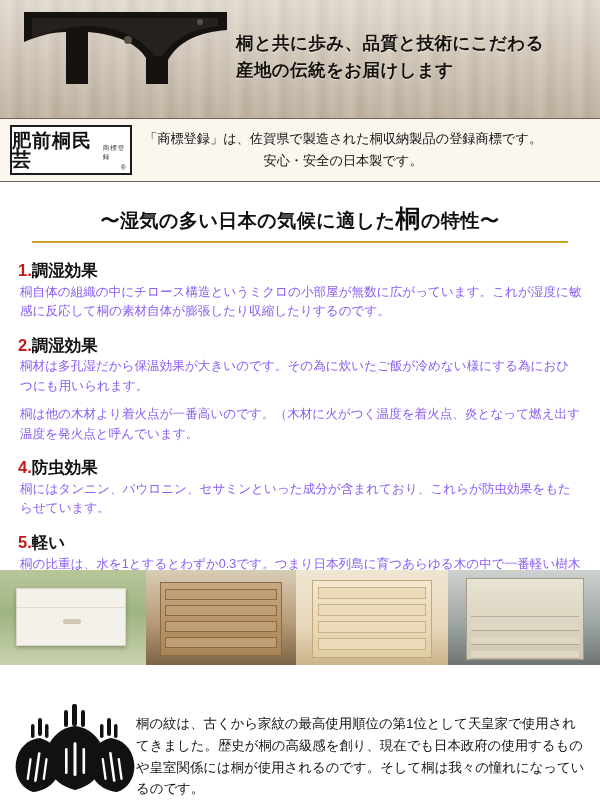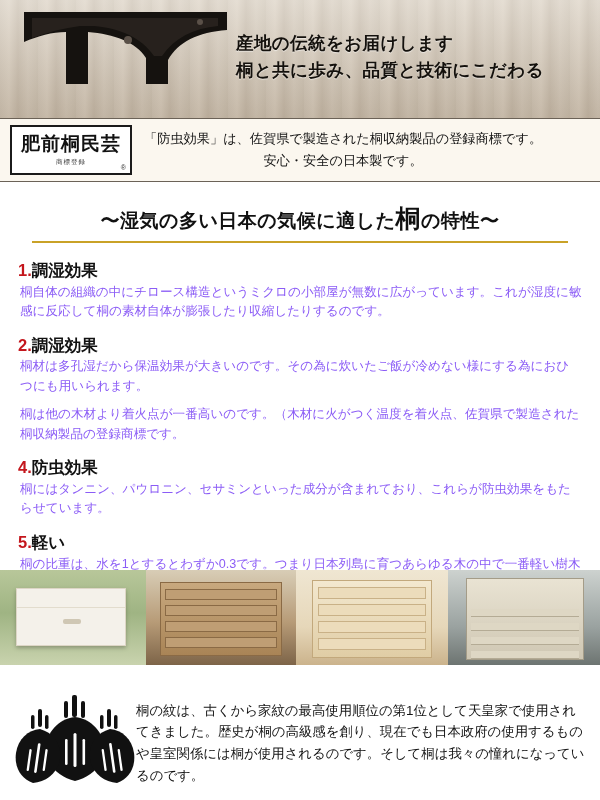--- a/index.html
+++ b/index.html
@@ -51,21 +51,21 @@
     border-top:1px solid #6b6257;
     border-bottom:1px solid #6b6257;
     background:#fbf7ef;
     display:flex; align-items:center;
   }
   .tm-logo{
     margin-left:10px;
     width:122px; height:50px;
     border:2px solid #1b1b1b;
     background:#fff;
-    display:flex; flex-direction:column;
+    display:flex; 
     align-items:center; justify-content:center;
     position:relative;
   }
   .tm-logo-main{
     font-family:"DejaVu Serif", serif;
     font-weight:700;
     font-size:19px;
     letter-spacing:1px;
     color:#111;
     line-height:1;
@@ -183,21 +183,21 @@
     position:absolute; left:4px; right:4px; height:8px;
     background:#ded7c4; border-bottom:1px solid #b4ab95; display:block;
   }
 
   
   .crest-block{
     position:absolute;
     left:0; top:672px;
     width:600px; height:128px;
     display:flex;
-    align-items:center;
+    align-items:flex-end;
     padding:8px 14px 0 14px;
   }
   .crest{
     width:122px; height:102px;
     flex:0 0 122px;
     position:relative;
   }
   .crest-text{
     font-size:13.4px;
     line-height:1.62;
@@ -211,33 +211,33 @@
 <div class="hero">
   <svg class="hero-bracket" viewBox="0 0 215 80">
     <path d="M6 4 L209 4 L209 22 C180 24 160 34 150 52 L150 76 L128 76 L128 50
              C118 34 96 26 70 24 L70 76 L48 76 L48 24 C34 24 20 28 6 34 Z" fill="#15120f"></path>
     <path d="M14 10 L200 10 L200 18 C176 20 156 30 144 48 L136 48 C124 30 102 20 76 18
              L62 18 C46 20 30 24 14 30 Z" fill="#2a2520" opacity=".85"></path>
     <circle cx="110" cy="32" r="4" fill="#5a5048"></circle>
     <circle cx="182" cy="14" r="3" fill="#5a5048"></circle>
   </svg>
   <div class="hero-text">
+    <div>桐と共に歩み、品質と技術にこだわる</div>
     <div>産地の伝統をお届けします</div>
-    <div>桐と共に歩み、品質と技術にこだわる</div>
   </div>
 </div>
 
 <div class="tm">
   <div class="tm-logo">
     <div class="tm-logo-main">肥前桐民芸</div>
     <div class="tm-logo-sub">商標登録</div>
     <div class="tm-logo-r">®</div>
   </div>
   <div class="tm-text">
-    <div>「防虫効果」は、佐賀県で製造された桐収納製品の登録商標です。</div>
+    <div>「商標登録」は、佐賀県で製造された桐収納製品の登録商標です。</div>
     <div class="l2"><span>安心・安全の</span><span class="tm-strong">日本製</span><span>です。</span></div>
   </div>
 </div>
 
 <div class="sec-head">
   <span>〜湿気の多い日本の気候に適した</span><span class="big">桐</span><span>の特性〜</span>
 </div>
 <div class="sec-underline"></div>
 
 <div class="features">
@@ -250,21 +250,21 @@
   </div>
 
   <div class="feat">
     <div class="feat-title">
       <span class="feat-num">2.</span><span>調湿効果</span>
     </div>
     <div class="feat-body">桐材は多孔湿だから保温効果が大きいのです。その為に炊いたご飯が冷めない様にする為におひつにも用いられます。</div>
   </div>
 
   <div class="feat">
-    <div class="feat-body">桐は他の木材より着火点が一番高いのです。（木材に火がつく温度を着火点、佐賀県で製造された桐収納製品の登録商標です。</div>
+    <div class="feat-body">桐は他の木材より着火点が一番高いのです。（木材に火がつく温度を着火点、炎となって燃え出す温度を発火点と呼んでいます。</div>
   </div>
 
   <div class="feat">
     <div class="feat-title">
       <span class="feat-num">4.</span><span>防虫効果</span>
     </div>
     <div class="feat-body">桐にはタンニン、パウロニン、セサミンといった成分が含まれており、これらが防虫効果をもたらせています。</div>
   </div>
 
   <div class="feat">

